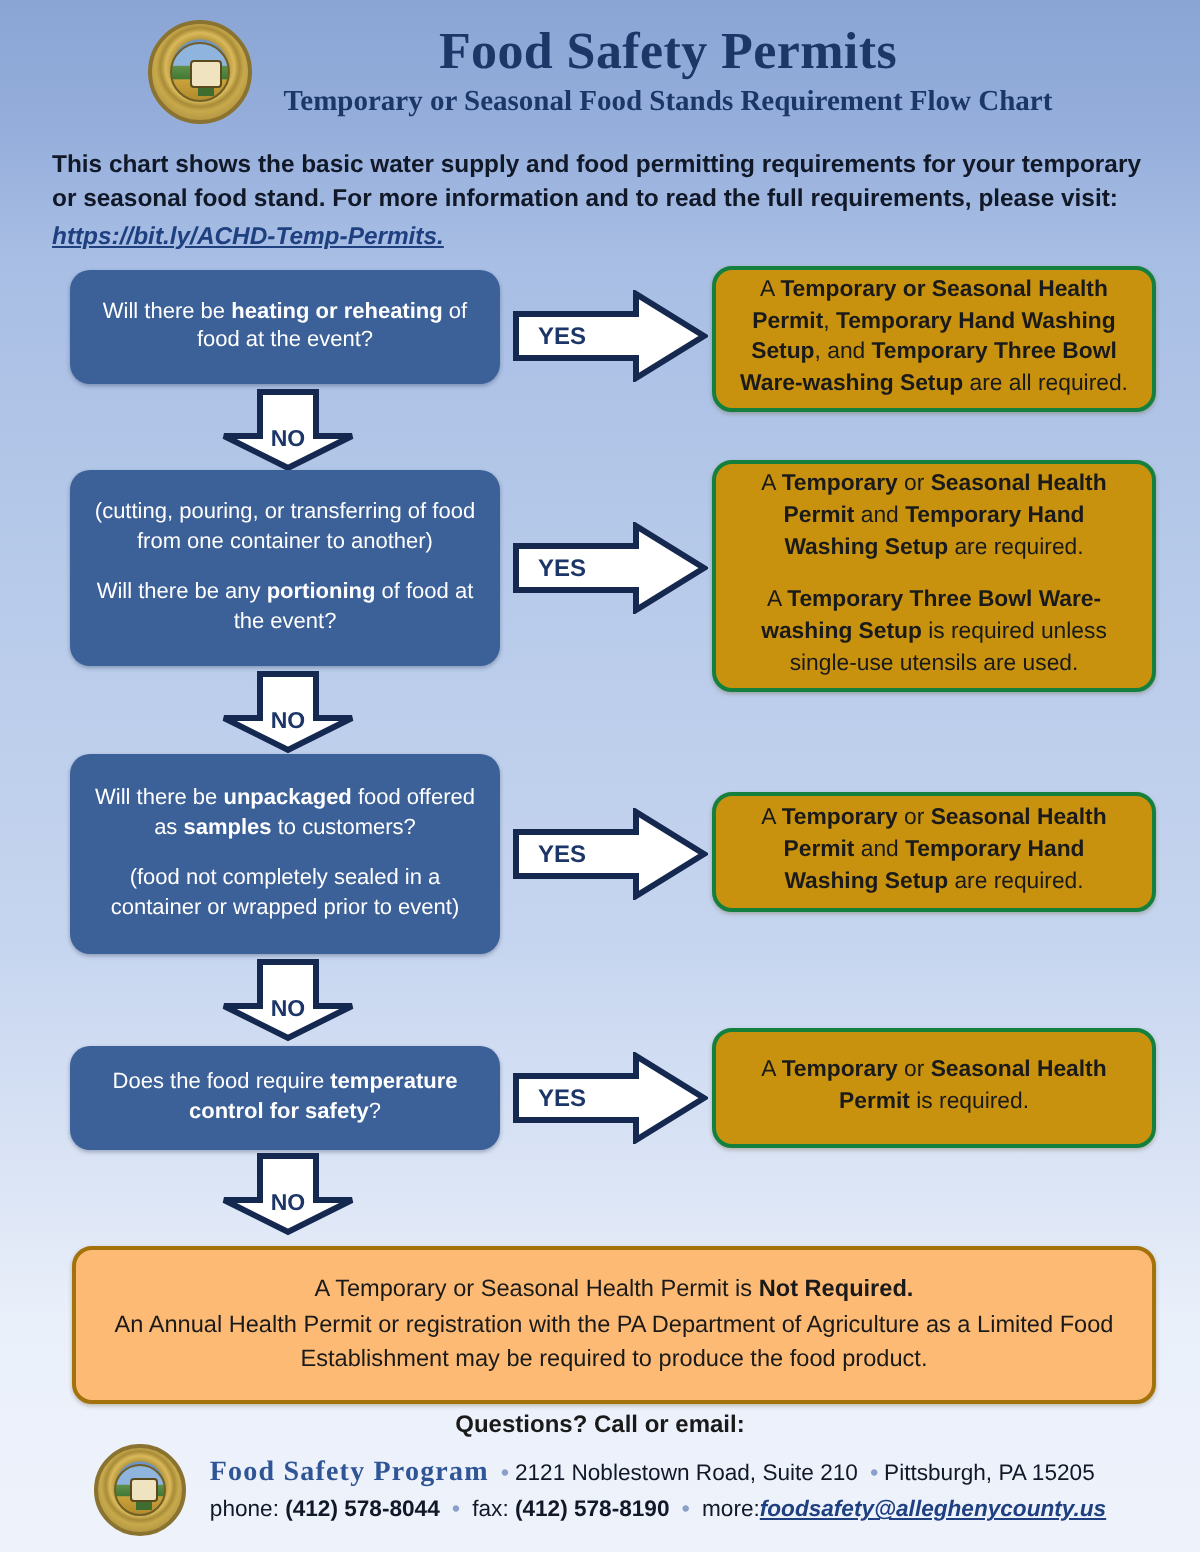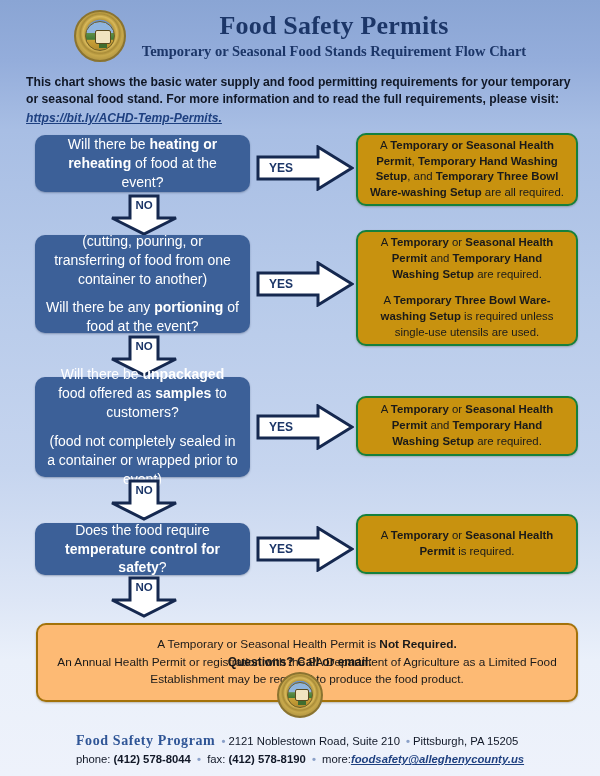--- a/index.html
+++ b/index.html
@@ -105,21 +105,21 @@
 
   
   .qbox {
     position: absolute;
     left: 35px;
     width: 215px;
     background: #3c6098;
     border-radius: 10px;
     color: #ffffff;
     text-align: center;
-    font-size: 14px;
+    font-size: 11px;
     line-height: 1.35;
     padding: 9px 11px;
     display: flex;
     flex-direction: column;
     justify-content: center;
     box-shadow: 0 1px 2px rgba(30,45,80,.35);
   }
   .qbox p { margin: 0; }
   .qbox p + p { margin-top: 10px; }
   .qbox b { font-weight: bold; }
@@ -167,21 +167,21 @@
     position: absolute;
     left: 108px;
     width: 72px;
     height: 42px;
     color: #1c3668;
     font-weight: bold;
     font-size: 11.5px;
     display: flex;
     align-items: flex-start;
     justify-content: center;
-    padding-top: 5px;
+    padding-top: 20px;
   }
   .no-arrow svg { position: absolute; left: 0; top: 0; }
   .no-arrow span { position: relative; z-index: 2; }
 
   
   .final-box {
     position: absolute;
     left: 36px;
     width: 542px;
     background: #fdba74;
@@ -207,21 +207,20 @@
     font-size: 12px;
     font-weight: bold;
     color: #1a1a1a;
     margin-bottom: 3px;
   }
   .footer-row {
     display: flex;
     align-items: center;
     justify-content: center;
     gap: 12px;
-    flex-direction: column;
   }
   .seal-small {
     width: 46px; height: 46px;
     border-radius: 50%;
     background: radial-gradient(circle at 50% 45%, #7ea2cf 0%, #6d93c6 38%, #b99a3e 40%, #d9b95a 48%, #a98c38 55%, #c8a94c 62%, #8c7430 100%);
     border: 2px solid #8a7330;
     position: relative;
     flex: 0 0 auto;
     overflow: hidden;
   }

